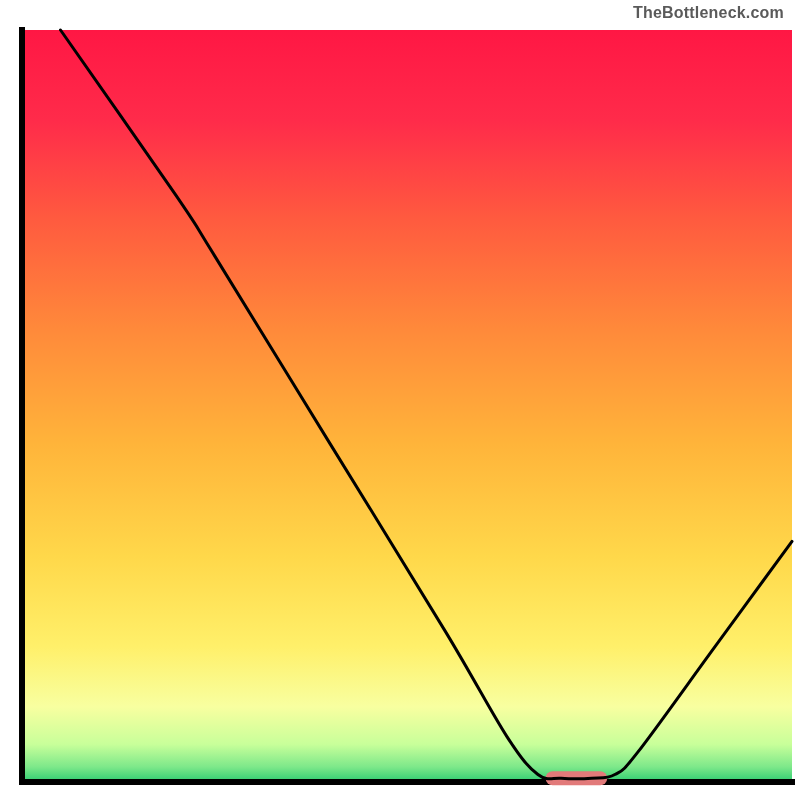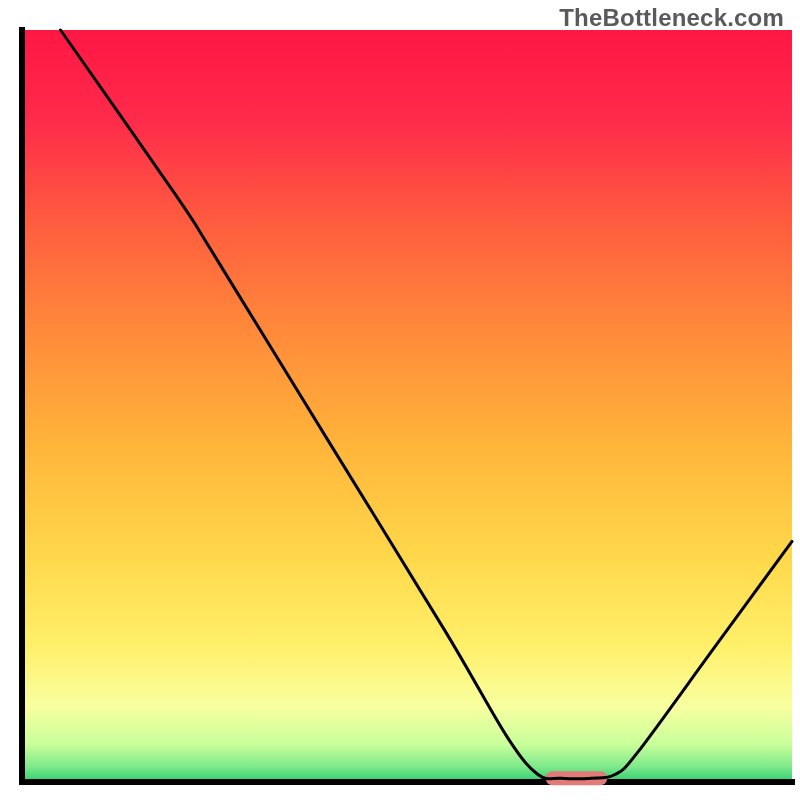--- a/index.html
+++ b/index.html
@@ -12,21 +12,21 @@
   }
   .container {
     position: relative;
     width: 800px;
     height: 800px;
   }
   .watermark {
     position: absolute;
     top: 4px;
     right: 16px;
-    font-size: 24px;
+    font-size: 16px;
     font-weight: 600;
     color: #5a5a5a;
     letter-spacing: 0.2px;
   }
   svg {
     position: absolute;
     top: 0;
     left: 0;
   }
 </style>

